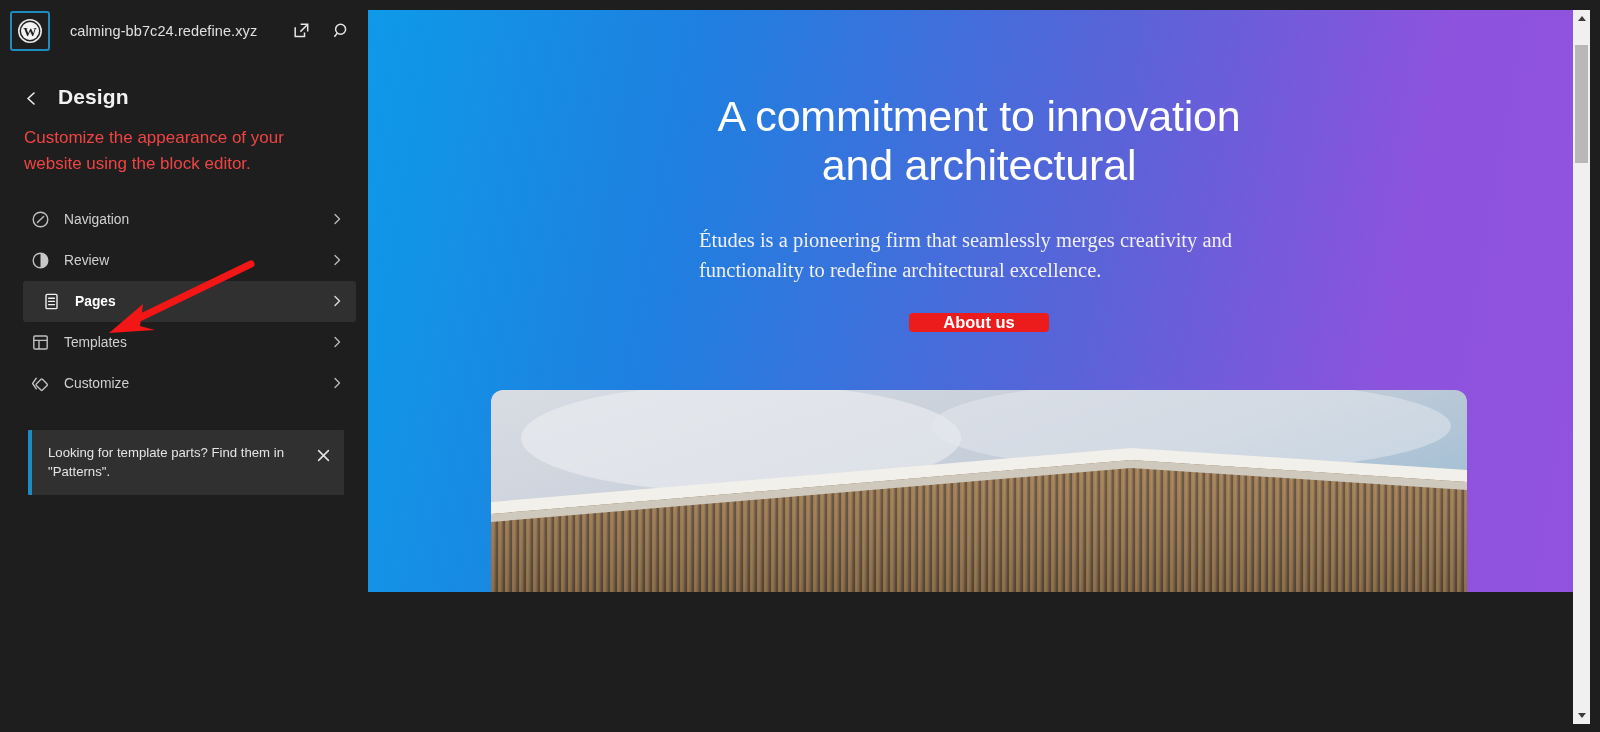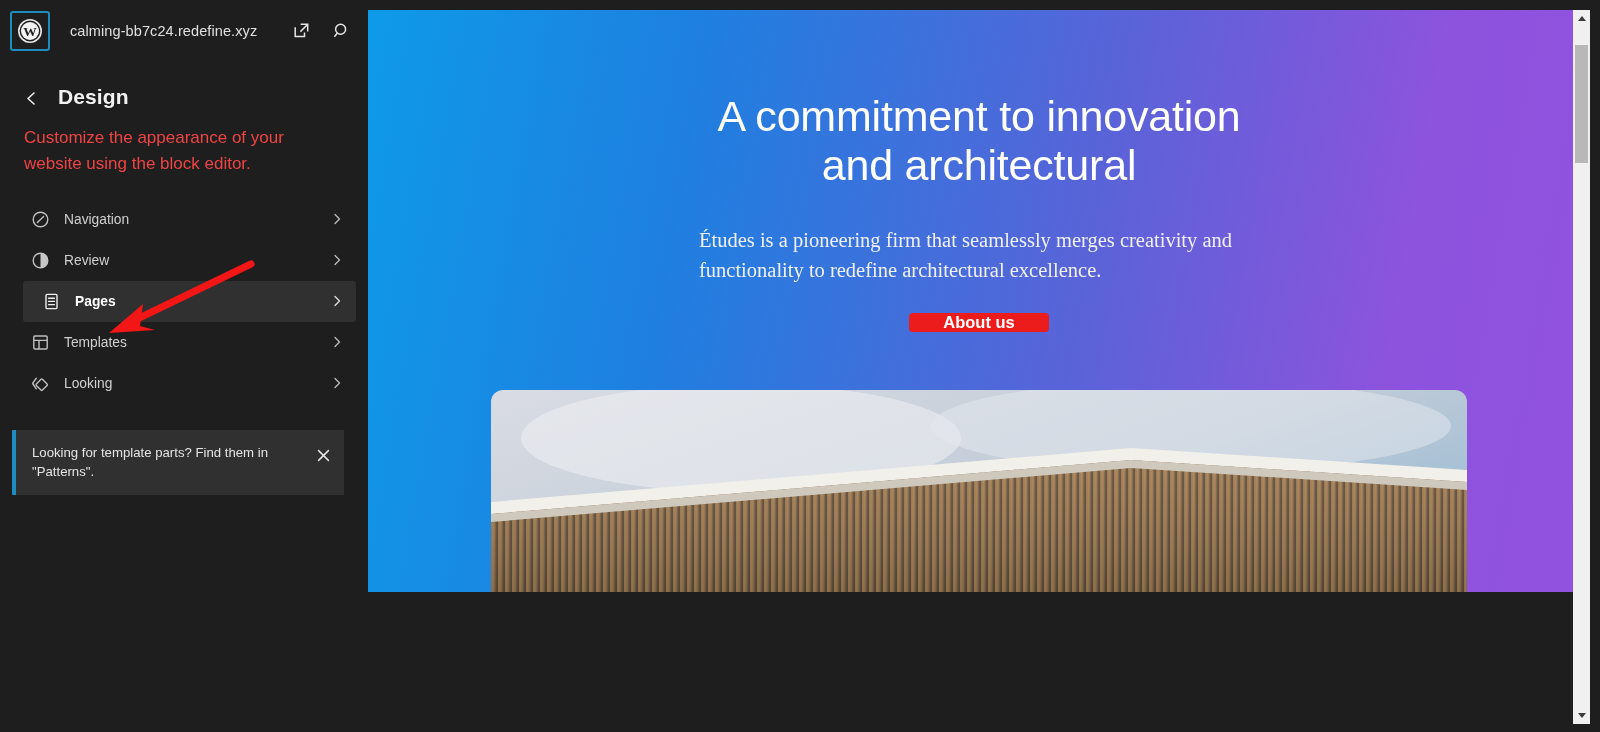--- a/index.html
+++ b/index.html
@@ -56,21 +56,21 @@
     color: #d4d4d4;
   }
   .nav-item.active { background: #303030; margin-left: 11px; }
   .nav-icon { width: 24px; height: 24px; display: flex; align-items: center; justify-content: center; flex: 0 0 24px; }
   .nav-icon svg { display: block; }
   .nav-label { margin-left: 12px; font-size: 13.8px; color: #d0d0d0; }
   .nav-item.active .nav-label { color: #fff; font-weight: 700; }
   .nav-arrow { margin-left: auto; display: flex; align-items: center; }
 
   .notice {
-    margin: 26px 24px 0 12px;
+    margin: 26px 24px 0 28px;
     background: #303030;
     border-left: 4px solid #1e8cbe;
     display: flex; align-items: flex-start;
     padding: 13px 6px 14px 16px;
     border-radius: 1px;
   }
   .notice-text { color: #e4e4e4; font-size: 13.2px; line-height: 1.46; flex: 1 1 auto; padding-right: 6px; }
   .notice-close { width: 30px; height: 30px; display: flex; align-items: center; justify-content: center; flex: 0 0 30px; margin-top: -2px; }
 
   .save-bar {
@@ -249,21 +249,21 @@
           </span>
         </div>
 
         <div class="nav-item">
           <span class="nav-icon">
             <svg width="19" height="19" viewBox="0 0 19 19">
               <rect x="6.4" y="6.4" width="8.6" height="8.6" rx="1" fill="none" stroke="#c0c0c0" stroke-width="1.4" transform="rotate(-45 10.7 10.7)"></rect>
               <path d="M5.3 4.2L1.6 9.5l3.7 5.3" fill="none" stroke="#c0c0c0" stroke-width="1.4" stroke-linecap="round" stroke-linejoin="round"></path>
             </svg>
           </span>
-          <span class="nav-label">Looking</span>
+          <span class="nav-label">Customize</span>
           <span class="nav-arrow">
             <svg width="14" height="14" viewBox="0 0 14 14">
               <path d="M5 2.5L9.5 7L5 11.5" fill="none" stroke="#bdbdbd" stroke-width="1.3" stroke-linecap="round" stroke-linejoin="round"></path>
             </svg>
           </span>
         </div>
 
       </div>
 
       <div class="notice">

